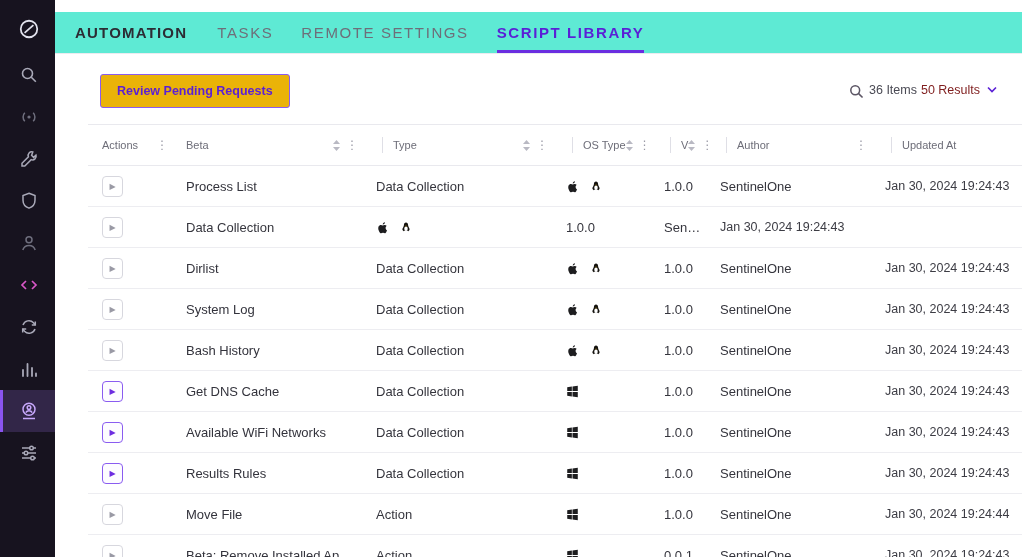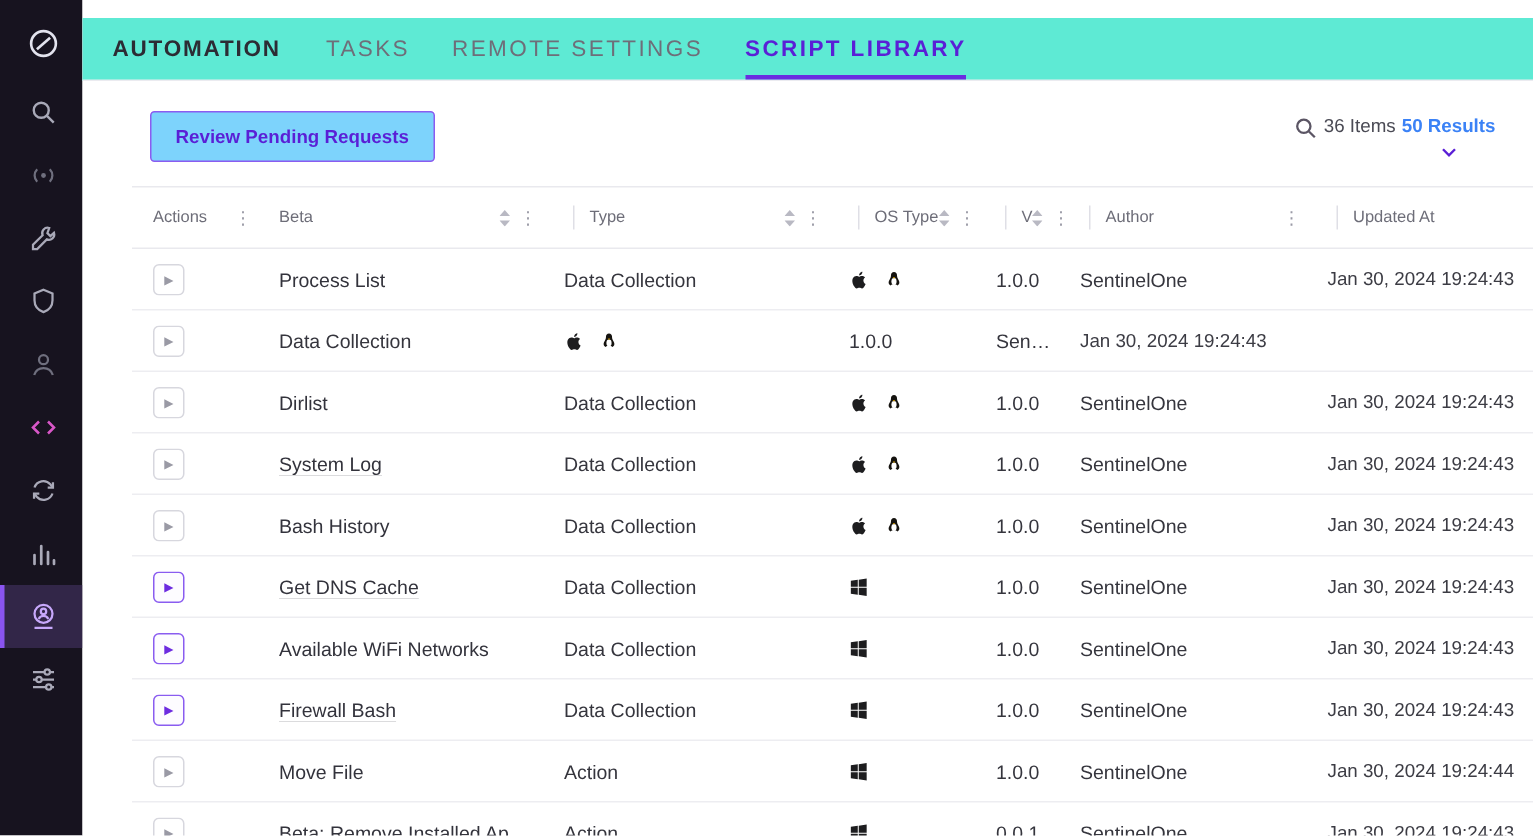--- a/index.html
+++ b/index.html
@@ -25,27 +25,27 @@
   .page-title { font-size:15px; font-weight:bold; letter-spacing:1.2px; color:#2c2c34;
     align-self:center; margin-right:30px; }
   .tabs { display:flex; align-items:stretch; }
   .tab { font-size:15px; letter-spacing:1.6px; color:#6e6e79; display:flex; align-items:center;
     margin-right:28px; border-bottom:3px solid transparent; padding-top:3px; cursor:default; }
   .tab.active { color:#5a1fd6; font-weight:bold; border-bottom:3px solid #6a2de0; }
 
   .content { padding:20px 0 0 33px; display:flex; flex-direction:column; flex:1; min-height:0; }
 
   .toolbar { display:flex; align-items:center; height:34px; margin:0 25px 16px 12px; }
-  .btn-review { border:1px solid #8a5cf0; color:#5a1fd6; background:#7dd3fc; font-weight:bold;
+  .btn-review { border:1px solid #8a5cf0; color:#5a1fd6; background:#eab308; font-weight:bold;
     font-size:12.5px; padding:9px 16px; border-radius:3px; font-family:inherit; cursor:pointer; }
   .toolbar-right { margin-left:auto; display:flex; align-items:flex-start; gap:4px; }
   .search-btn { background:none; border:none; color:#5b5564; display:flex; cursor:pointer; }
   .items-count { font-size:12.5px; color:#4a4a54; }
-  .results-dd { display:flex; align-items:center; gap:7px; color:#3b82f6; font-weight:bold;
-    font-size:12.5px; cursor:pointer;flex-direction:column; }
+  .results-dd { display:flex; align-items:center; gap:7px; color:#7f1d1d; font-weight:normal;
+    font-size:12.5px; cursor:pointer; }
 
   
   .table { flex:1; min-height:0; }
   .tr-head, .tr { display:grid;
     grid-template-columns:88px 190px 190px 98px 56px 165px 1fr; align-items:center; }
   .tr-head { height:42px; border-top:1px solid #e9e9ee; border-bottom:1px solid #e9e9ee;
     color:#6d6d78; font-size:11px; }
   .th { display:flex; align-items:center; height:16px; padding:0 8px 0 10px; }
   .th.sep { border-left:1px solid #dfdfe6;margin-left:16px; }
   .th .lbl { white-space:nowrap; }
@@ -409,21 +409,21 @@
     <div class="td td-v">1.0.0</div>
     <div class="td td-author">SentinelOne</div>
     <div class="td td-updated">Jan 30, 2024 19:24:43</div>
   </div>
 
   <div class="tr">
     <div class="td td-actions">
       <button class="play hl">▶</button>
     </div>
     <div class="td td-name">
-      <a class="name-link">Firewall Bash</a>
+      <a class="name-link">Results Rules</a>
     </div>
     <div class="td td-type">Data Collection</div>
     <div class="td td-os">
                 <span class="os-ic">
                   <svg width="13" height="13" viewBox="0 0 16 16">
                     <path fill="#1d1d1f" d="M1.5 2.7 7.2 1.9v5.6H1.5zM8 1.8l6.5-.9v6.6H8zM1.5 8.5h5.7v5.6l-5.7-.8zM8 8.5h6.5v6.6L8 14.2z"></path>
                   </svg>
                 </span>
               </div>
     <div class="td td-v">1.0.0</div>

